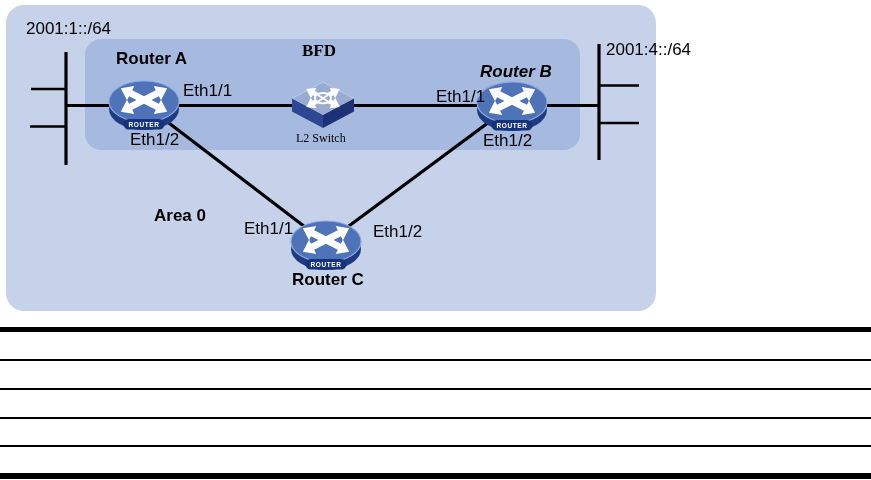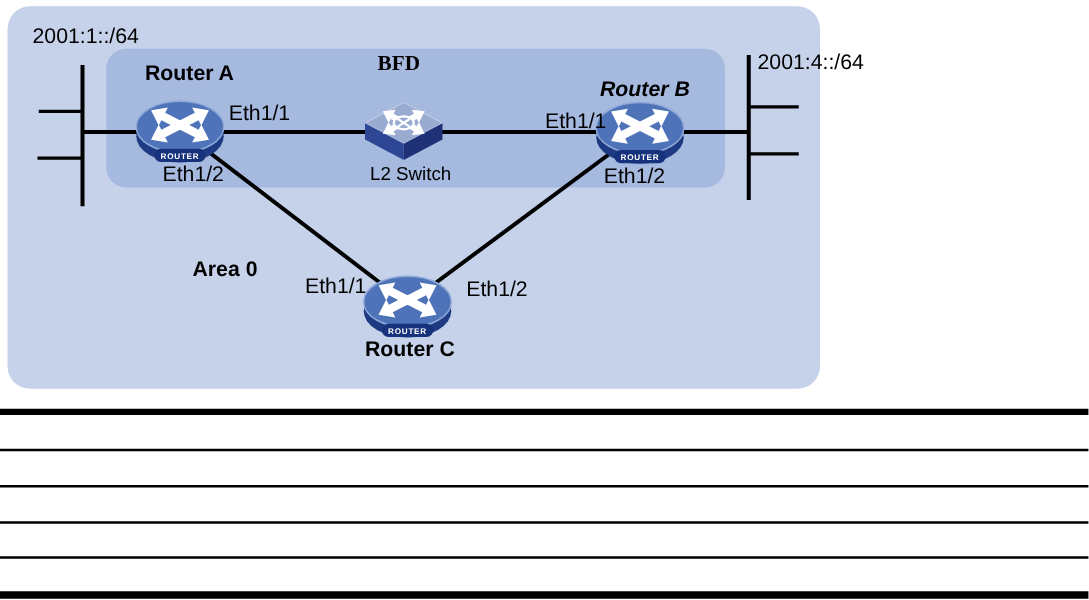--- a/index.html
+++ b/index.html
@@ -27,21 +27,21 @@
   }
   svg.net { position: absolute; left: 0; top: 0; }
   .lbl {
     position: absolute;
     font-size: 17px;
     line-height: 1.1;
     color: #000;
     white-space: nowrap;
   }
   .b { font-weight: bold; }
-  .lbl-switch { font-size: 15px; }
+  .lbl-switch { font-size: 12px; font-family: Liberation Serif, serif; }
   .badge-text {
     font-family: "Liberation Sans", sans-serif;
     font-weight: bold;
     font-size: 6.5px;
     letter-spacing: 0.6px;
     fill: #ffffff;
   }
   .rule {
     position: absolute;
     left: 0;

